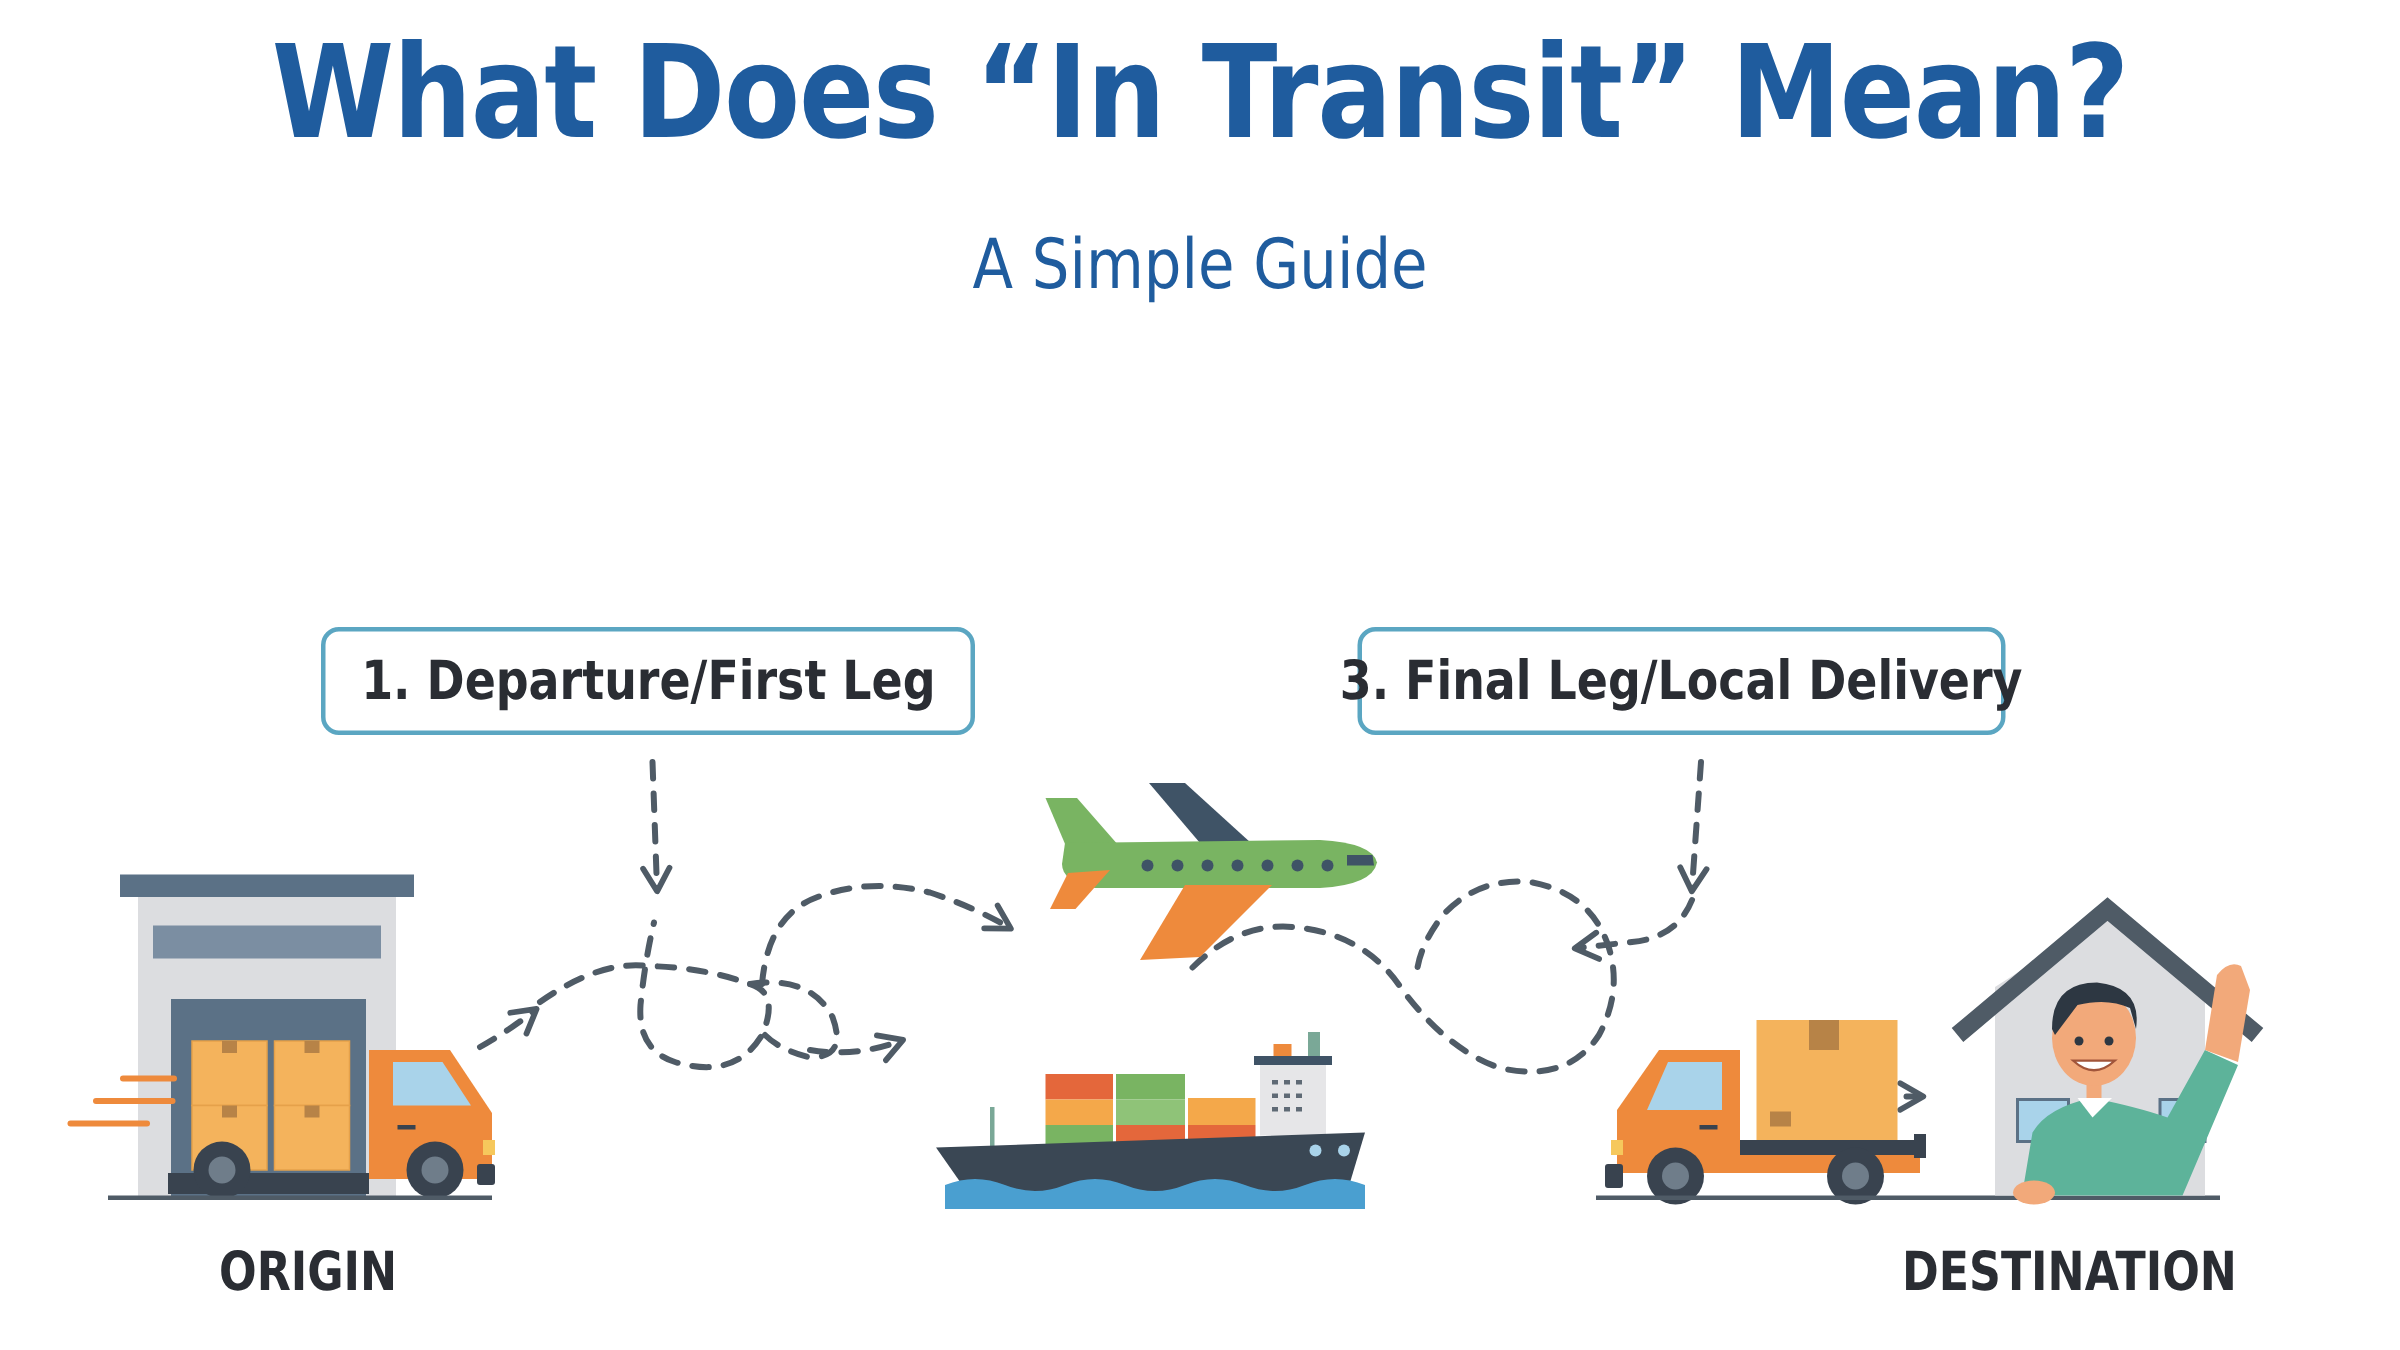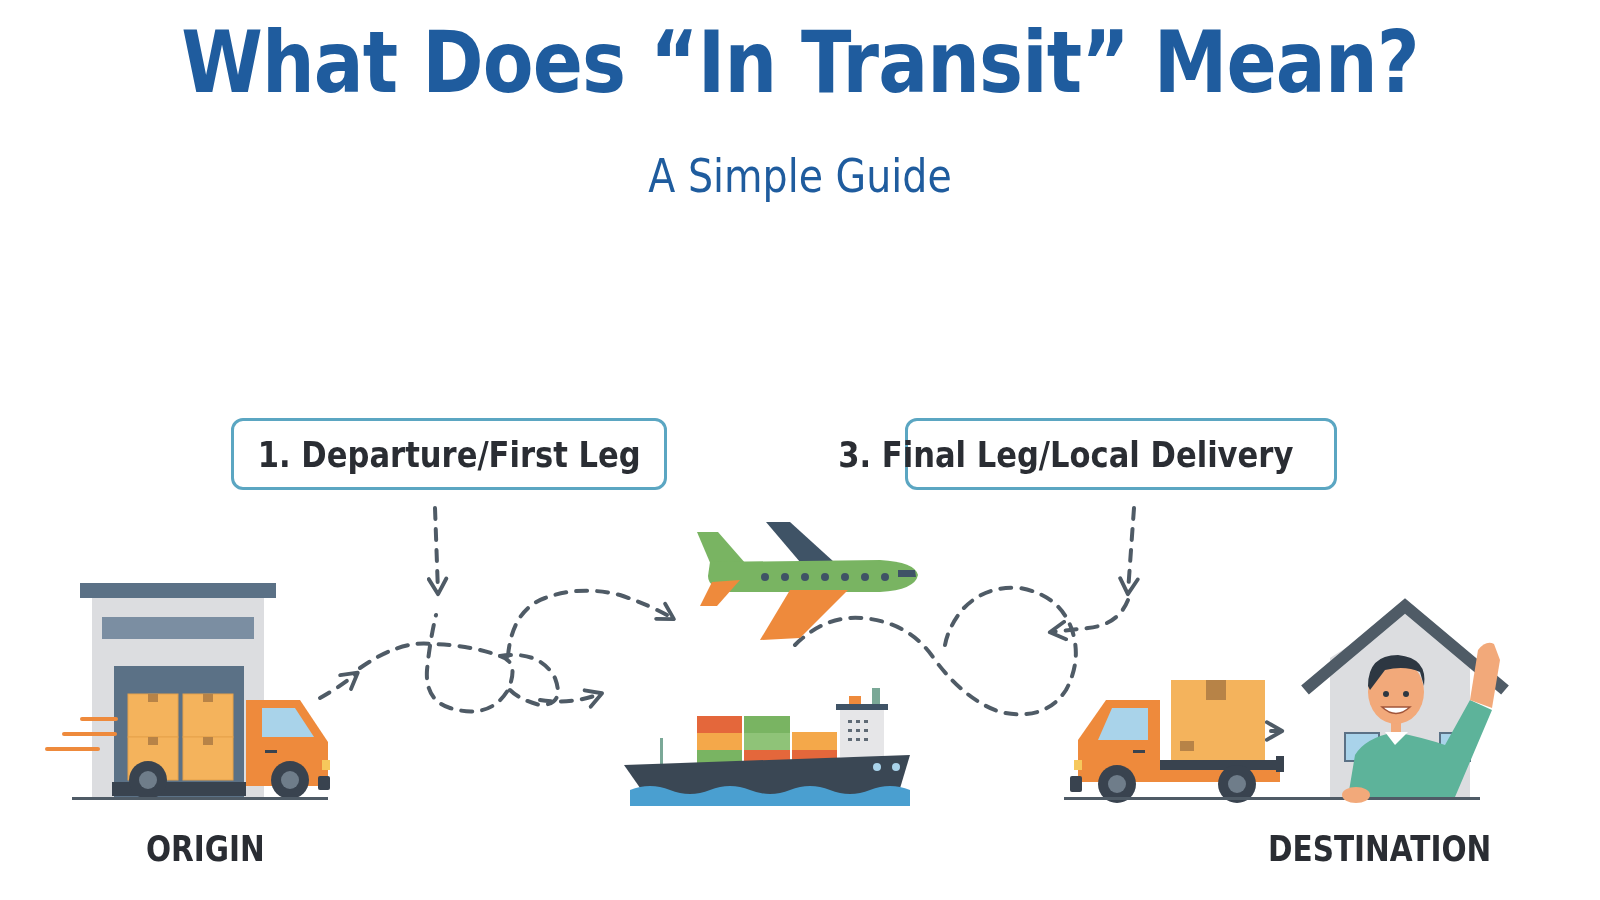--- a/index.html
+++ b/index.html
@@ -31,22 +31,22 @@
     border: 3px solid #5ba6c2; border-radius: 12px;
     background: #ffffff;
     display: flex; align-items: center; justify-content: center;
     box-sizing: border-box;
   }
   .stage-box span {
     font-family: "DejaVu Sans", sans-serif;
     font-weight: bold; font-size: 36px; color: #2a2d33;
     transform: scaleX(0.85); white-space: nowrap;
   }
-  #stage1 { left: 231px; top: 418px; width: 436px; }
-  #stage3 { left: 905px; top: 418px; width: 432px; justify-content: flex-end; }
+  #stage1 { left: 214px; top: 418px; width: 436px; }
+  #stage3 { left: 905px; top: 418px; width: 432px; }
   .place-label {
     position: absolute;
     font-family: "DejaVu Sans", sans-serif;
     font-weight: bold; font-size: 36px; color: #2a2d33;
     transform: scaleX(0.82); transform-origin: left center;
     white-space: nowrap;
   }
   #origin-label { left: 146px; top: 828px; }
   #dest-label { left: 1268px; top: 828px; }
   svg.art { position: absolute; left: 0; top: 0; }

